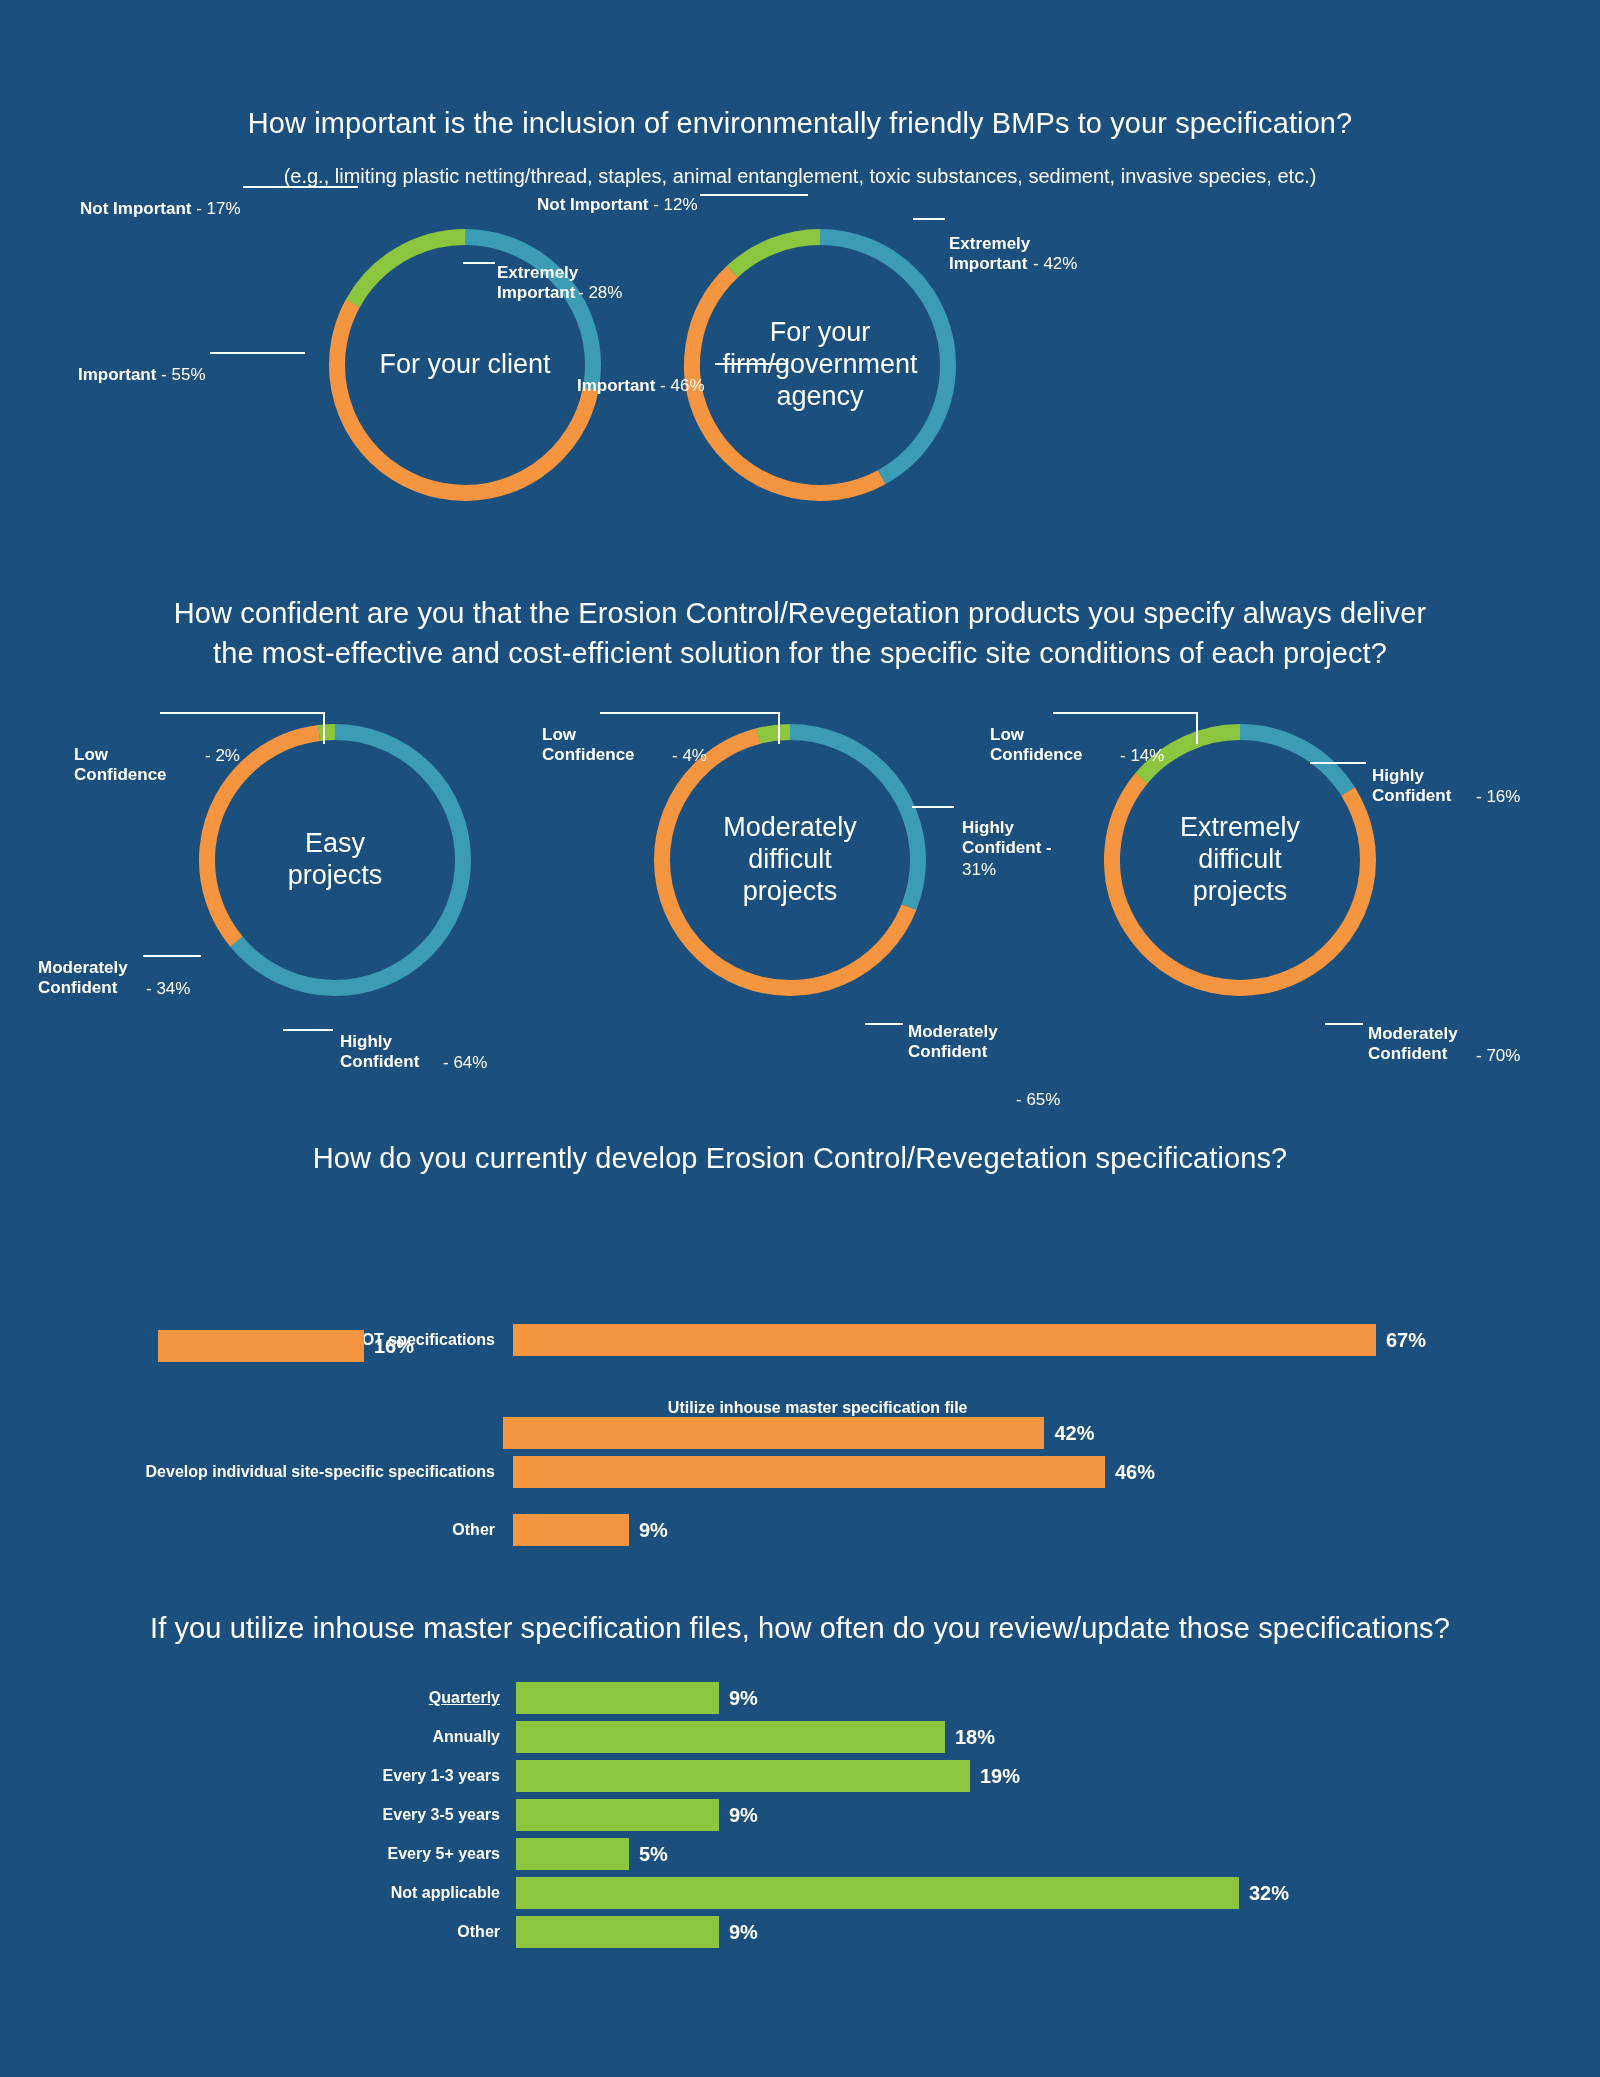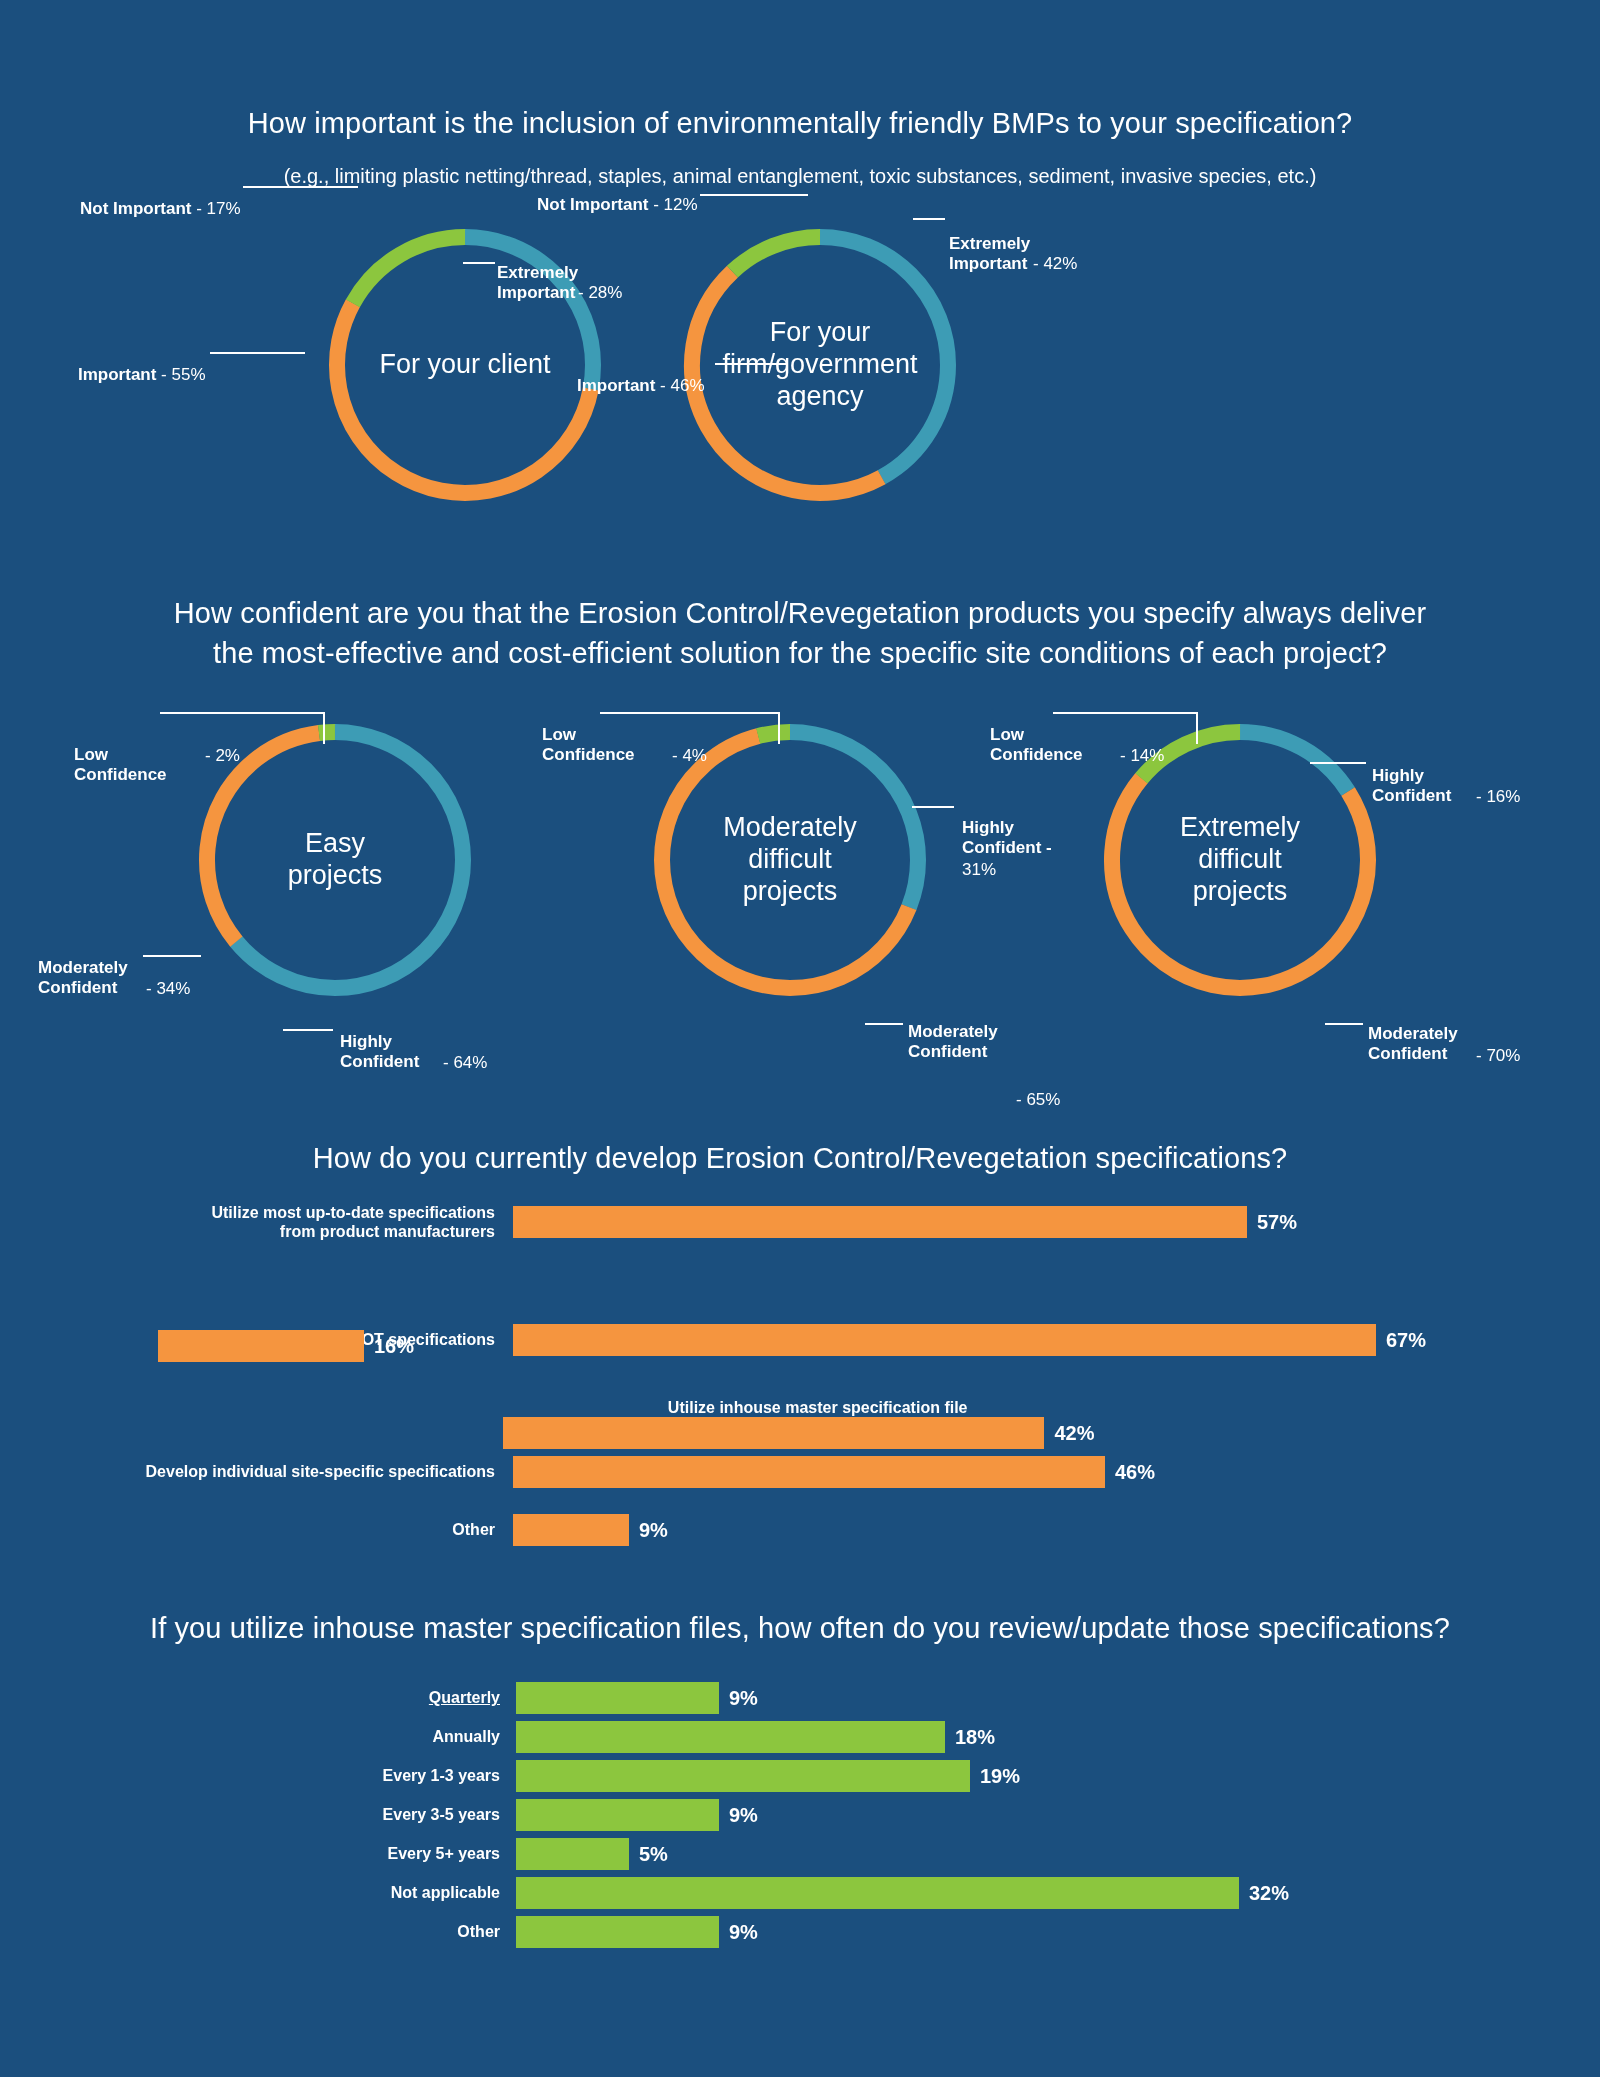--- a/index.html
+++ b/index.html
@@ -261,26 +261,20 @@
     </div>
     <div class="lbl" style="position:absolute;left:1476px;top:1024px;">
       - <span class="pct">70%</span>
     </div>
   </div>
 
   <div>
     <div class="q-title" style="position:absolute;left:120px;top:1140px;width:1360px;">How do you currently develop Erosion Control/Revegetation specifications?</div>
 
     <div class="barrow" style="left:140px;top:1203px;width:1300px;">
-      <div class="barlabel" style="width:355px;white-space:pre-line;">Utilize most up-to-date specifications
-from product manufacturers</div>
-      <div style="display:flex;align-items:center;margin-left:18px;">
-        <div class="bar orange" style="width:734px;"></div>
-        <div class="barval">57%</div>
-      </div>
     </div>
 
     <div class="barrow" style="left:140px;top:1324px;width:1300px;align-items:center;">
       <div class="barlabel" style="width:355px;white-space:pre-line;">Utilize state DOT specifications</div>
       <div style="display:flex;align-items:center;margin-left:18px;">
         <div class="bar orange" style="width:863px;"></div>
         <div class="barval">67%</div>
       </div>
     </div>
 

